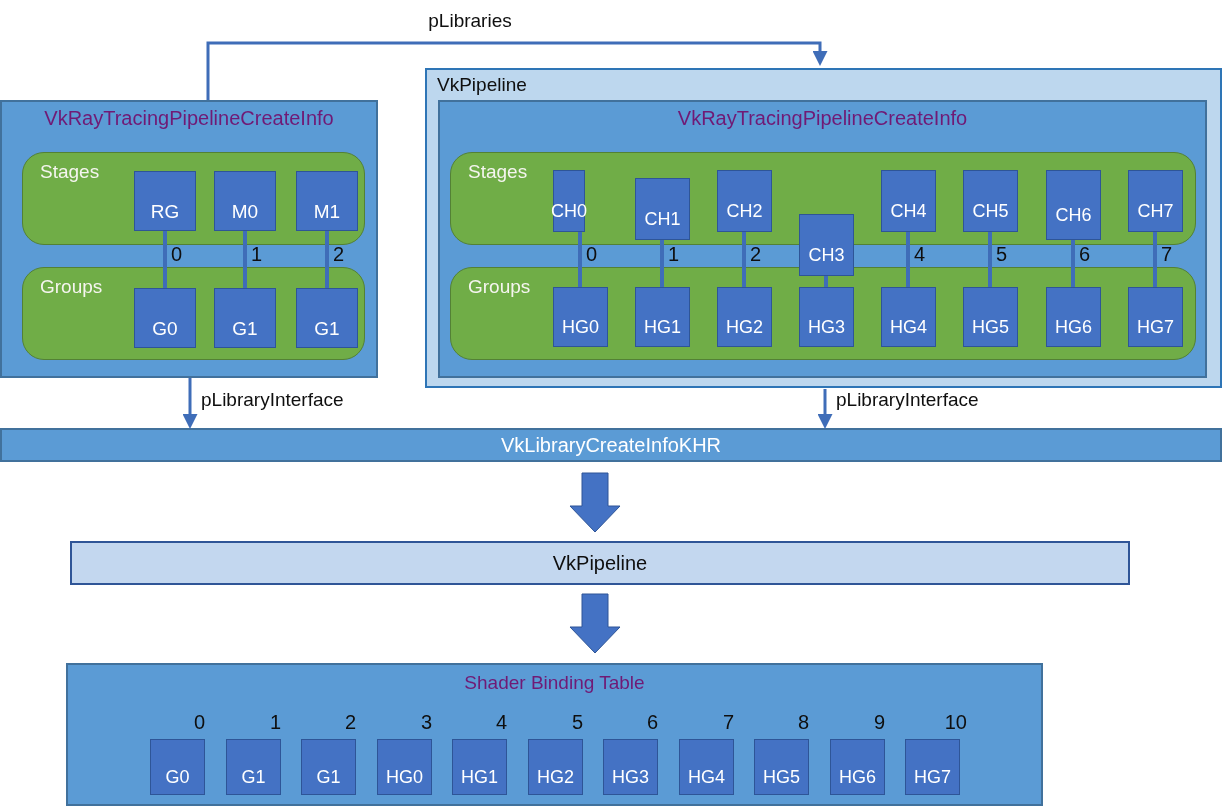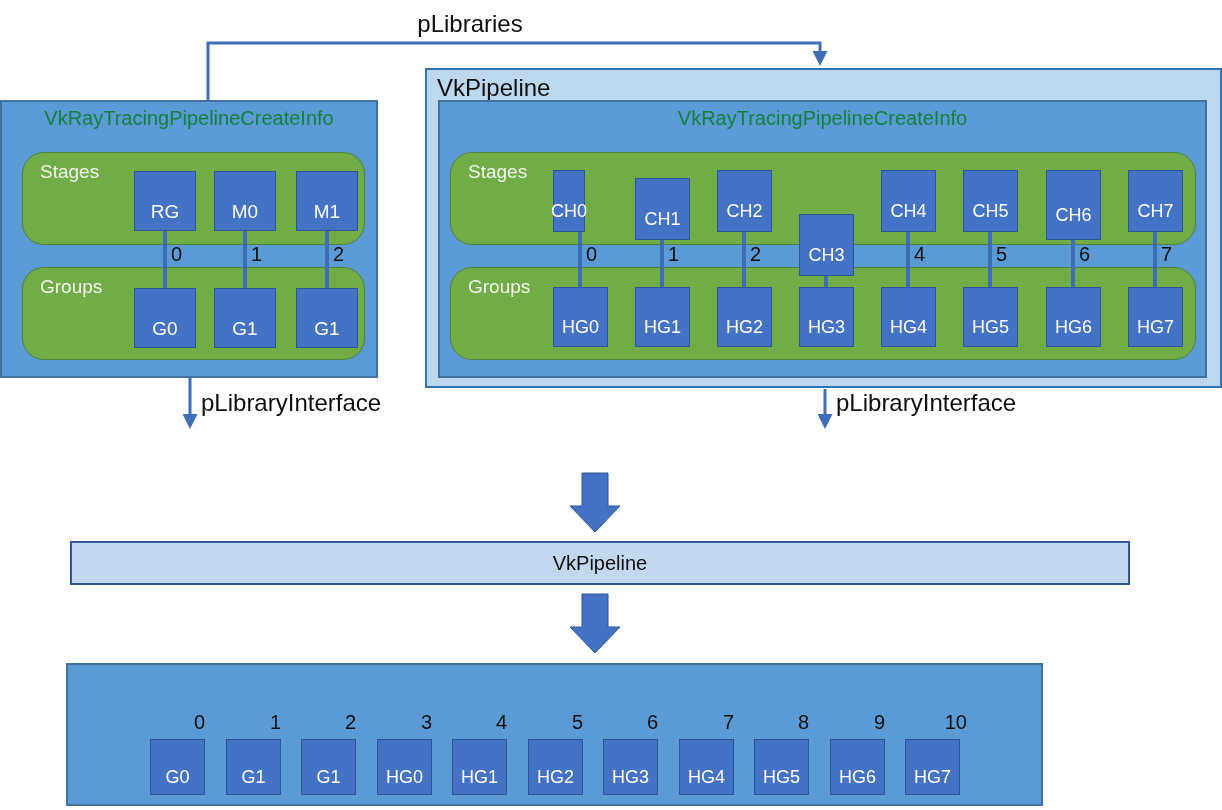--- a/index.html
+++ b/index.html
@@ -16,27 +16,27 @@
   .box-light-dark{background:#c3d7ef;border:2px solid #2f5597;}
   
   .box-green{background:#70ad47;border:1px solid #538135;border-radius:22px;}
   
   .sq{
     background:#4472c4;border:1px solid #2e5597;
     display:flex;align-items:center;justify-content:center;
     color:#ffffff;font-size:19px;padding-top:21px;
   }
   .sq-sm{font-size:18px;}
-  .title{ text-align:center;font-size:20px;color:#15803d;}
+  .title{ text-align:center;font-size:20px;color:#701a75;}
   .label-white{color:#f5f5ef;font-size:19px;}
   .num{font-size:20px;color:#0f0f0f;}
   .num-r{font-size:20px;color:#0f0f0f;text-align:right;}
   .conn{background:#3f6db8;width:4px;}
   .bar-text{display:flex;align-items:center;justify-content:center;font-size:20px;}
-  .annot{font-size:24px;color:#0f0f0f;}
+  .annot{font-size:19px;color:#0f0f0f;}
   svg.overlay{position:absolute;left:0;top:0;pointer-events:none;}
 </style>
 </head>
 <body>
 
 <div class="canvas">
 
   <div class="abs annot" style="left:390px;top:10px;width:160px;text-align:center;">pLibraries</div>
 
   <div class="abs box-blue" style="left:0px;top:100px;width:378px;height:278px;"></div>
@@ -107,24 +107,26 @@
   <div class="abs sq sq-sm" style="left:717px;top:287px;width:55px;height:60px;">HG2</div>
   <div class="abs sq sq-sm" style="left:799px;top:287px;width:55px;height:60px;">HG3</div>
   <div class="abs sq sq-sm" style="left:881px;top:287px;width:55px;height:60px;">HG4</div>
   <div class="abs sq sq-sm" style="left:963px;top:287px;width:55px;height:60px;">HG5</div>
   <div class="abs sq sq-sm" style="left:1046px;top:287px;width:55px;height:60px;">HG6</div>
   <div class="abs sq sq-sm" style="left:1128px;top:287px;width:55px;height:60px;">HG7</div>
 
   <div class="abs annot" style="left:201px;top:389px;">pLibraryInterface</div>
   <div class="abs annot" style="left:836px;top:389px;">pLibraryInterface</div>
 
+  <div class="abs box-blue bar-text" style="left:0px;top:428px;width:1222px;height:34px;color:#ffffff;">VkLibraryCreateInfoKHR</div>
 
   <div class="abs box-light-dark bar-text" style="left:70px;top:541px;width:1060px;height:44px;">VkPipeline</div>
 
   <div class="abs box-blue" style="left:66px;top:663px;width:977px;height:143px;"></div>
+  <div class="abs title" style="left:66px;top:672px;width:977px;font-size:19px;">Shader Binding Table</div>
 
   <div class="abs num-r" style="left:150px;top:711px;width:55px;">0</div>
   <div class="abs num-r" style="left:226px;top:711px;width:55px;">1</div>
   <div class="abs num-r" style="left:301px;top:711px;width:55px;">2</div>
   <div class="abs num-r" style="left:377px;top:711px;width:55px;">3</div>
   <div class="abs num-r" style="left:452px;top:711px;width:55px;">4</div>
   <div class="abs num-r" style="left:528px;top:711px;width:55px;">5</div>
   <div class="abs num-r" style="left:603px;top:711px;width:55px;">6</div>
   <div class="abs num-r" style="left:679px;top:711px;width:55px;">7</div>
   <div class="abs num-r" style="left:754px;top:711px;width:55px;">8</div>

